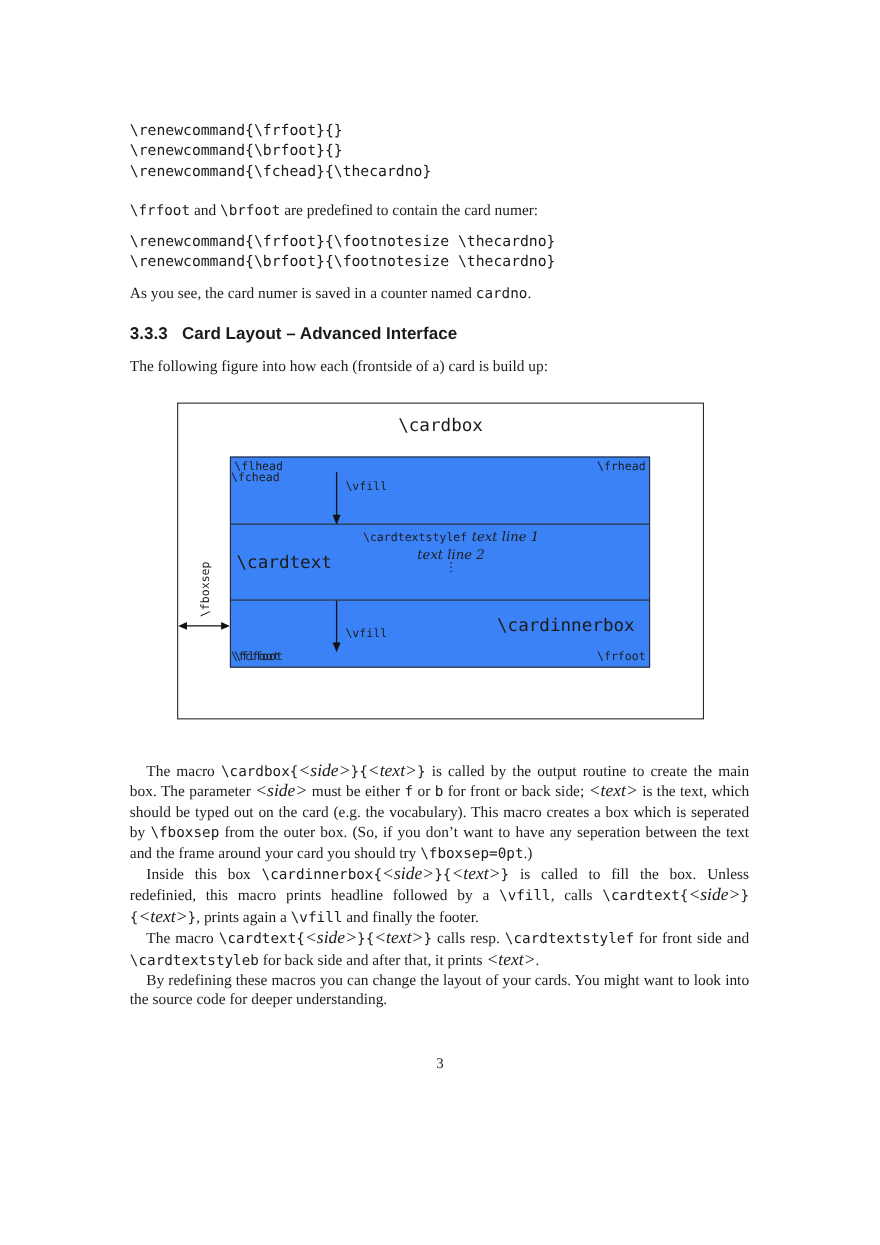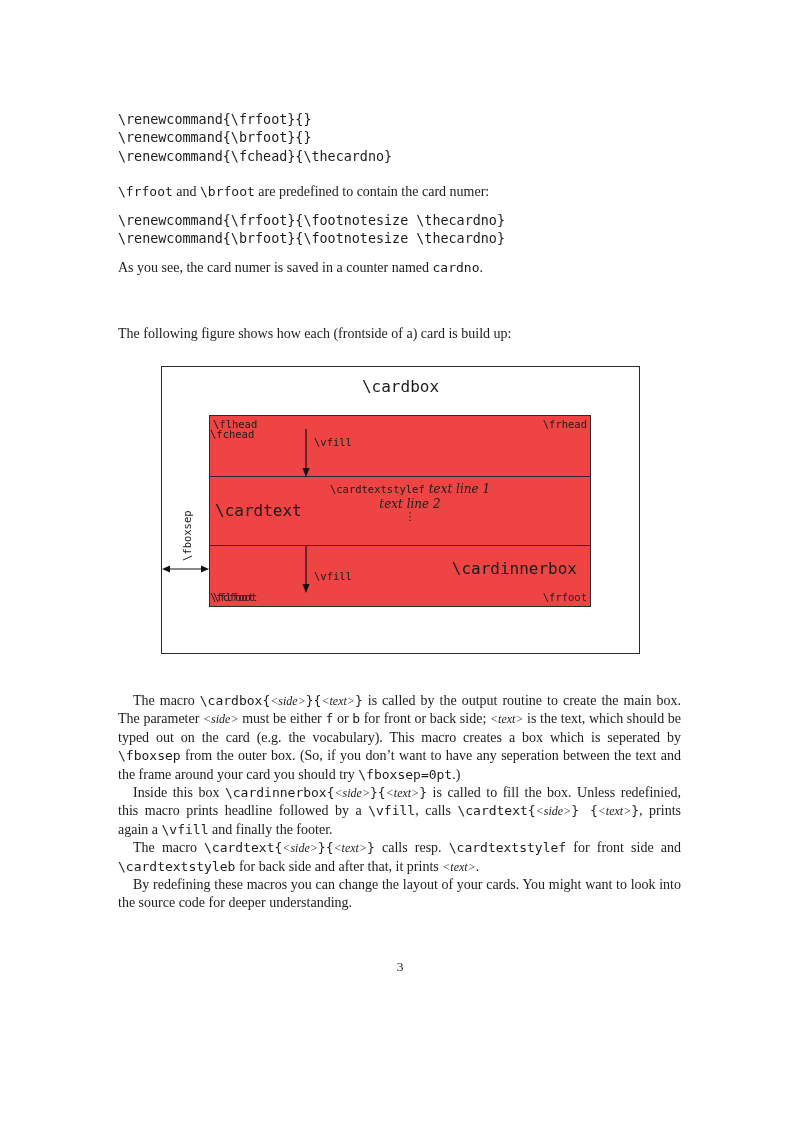--- a/index.html
+++ b/index.html
@@ -8,38 +8,38 @@
     position:relative; width:800px; height:1132px; background:#ffffff;
     color:#1b1b1b; font-family:"Liberation Serif", serif; overflow:hidden;
   }
   .abs { position:absolute; }
   
   .codeblock { left:118px; width:563px; font-family:"DejaVu Sans Mono", monospace;
                font-size:13.4px; line-height:18.3px; white-space:pre; }
   
   .bline { left:118px; width:563px; font-size:14px; line-height:18.3px; }
   .code  { font-family:"DejaVu Sans Mono", monospace; font-size:13px; }
-  .ph    { font-style:italic; font-size:12px; }
+  .ph    { font-style:italic; font-size:16px; }
   
   .heading { left:118px; width:563px; font-family:"Liberation Sans", sans-serif;
              font-weight:bold; font-size:15.5px; line-height:20px; }
   .heading .secnum { margin-right:13px; }
   
   .mainparas { left:118px; top:692px; width:563px; font-size:14px; line-height:18.4px; }
   .bp { text-align:justify; }
   .bp.indent { text-indent:15px; }
   
   .figure { left:161px; top:366px; width:479px; height:288px;
             border:1px solid #2b2b2b; background:#ffffff; }
   .mono-lg { font-family:"DejaVu Sans Mono", monospace; font-size:16px; }
   .mono-sm { font-family:"DejaVu Sans Mono", monospace; font-size:10.5px; }
   .fig-it  { font-style:italic; font-size:12px; font-family:"DejaVu Serif", serif; }
   .cardbox-label { top:10px; left:0; width:100%; text-align:center; }
   .innerbox { left:47px; top:48px; width:382px; height:192px;
-              background:#ef4444; border:1px solid #2b2b2b;
+              background:#3b82f6; border:1px solid #2b2b2b;
               display:flex; flex-direction:column; }
   .sec { position:relative; }
   .sec-head { height:61px; border-bottom:1px solid #2b2b2b; }
   .sec-text { height:69px; border-bottom:1px solid #2b2b2b; }
   .sec-foot { flex:1; }
   .centercol { left:0; right:0; top:4px; text-align:center; }
   .centercol .row { line-height:14.5px;padding-left:20px; }
   .centercol .dots { line-height:11px; font-size:11px; }
   .fboxsep-label { left:1px; top:164px; width:48px; text-align:center;
                    transform:rotate(-90deg); white-space:nowrap; }
@@ -52,22 +52,25 @@
 <div class="page">
 
   <div class="abs codeblock" style="top:111px"><div>\renewcommand{\frfoot}{}</div><div>\renewcommand{\brfoot}{}</div><div>\renewcommand{\fchead}{\thecardno}</div></div>
 
   <p class="abs bline" style="top:183px"><span class="code">\frfoot</span><span> and </span><span class="code">\brfoot</span><span> are predefined to contain the card numer:</span></p>
 
   <div class="abs codeblock" style="top:212px"><div>\renewcommand{\frfoot}{\footnotesize \thecardno}</div><div>\renewcommand{\brfoot}{\footnotesize \thecardno}</div></div>
 
   <p class="abs bline" style="top:259px"><span>As you see, the card numer is saved in a counter named </span><span class="code">cardno</span><span>.</span></p>
 
+  <h3 class="abs heading" style="top:294px">
+    <span class="secnum">3.3.3</span><span>Card Layout – Advanced Interface</span>
+  </h3>
 
-  <p class="abs bline" style="top:325px">The following figure shows how each (frontside of a) card is build up:</p>
+  <p class="abs bline" style="top:325px">The following figure into how each (frontside of a) card is build up:</p>
 
   <div class="abs figure">
 
     <div class="abs cardbox-label mono-lg">\cardbox</div>
 
     <span class="abs fboxsep-label mono-sm">\fboxsep</span>
     <svg class="abs" style="left:0;top:196px" width="47" height="12">
       <line x1="4" y1="6" x2="43" y2="6" stroke="#111" stroke-width="1.2"></line>
       <polygon points="0,6 8,2.4 8,9.6" fill="#111"></polygon>
       <polygon points="47,6 39,2.4 39,9.6" fill="#111"></polygon>

